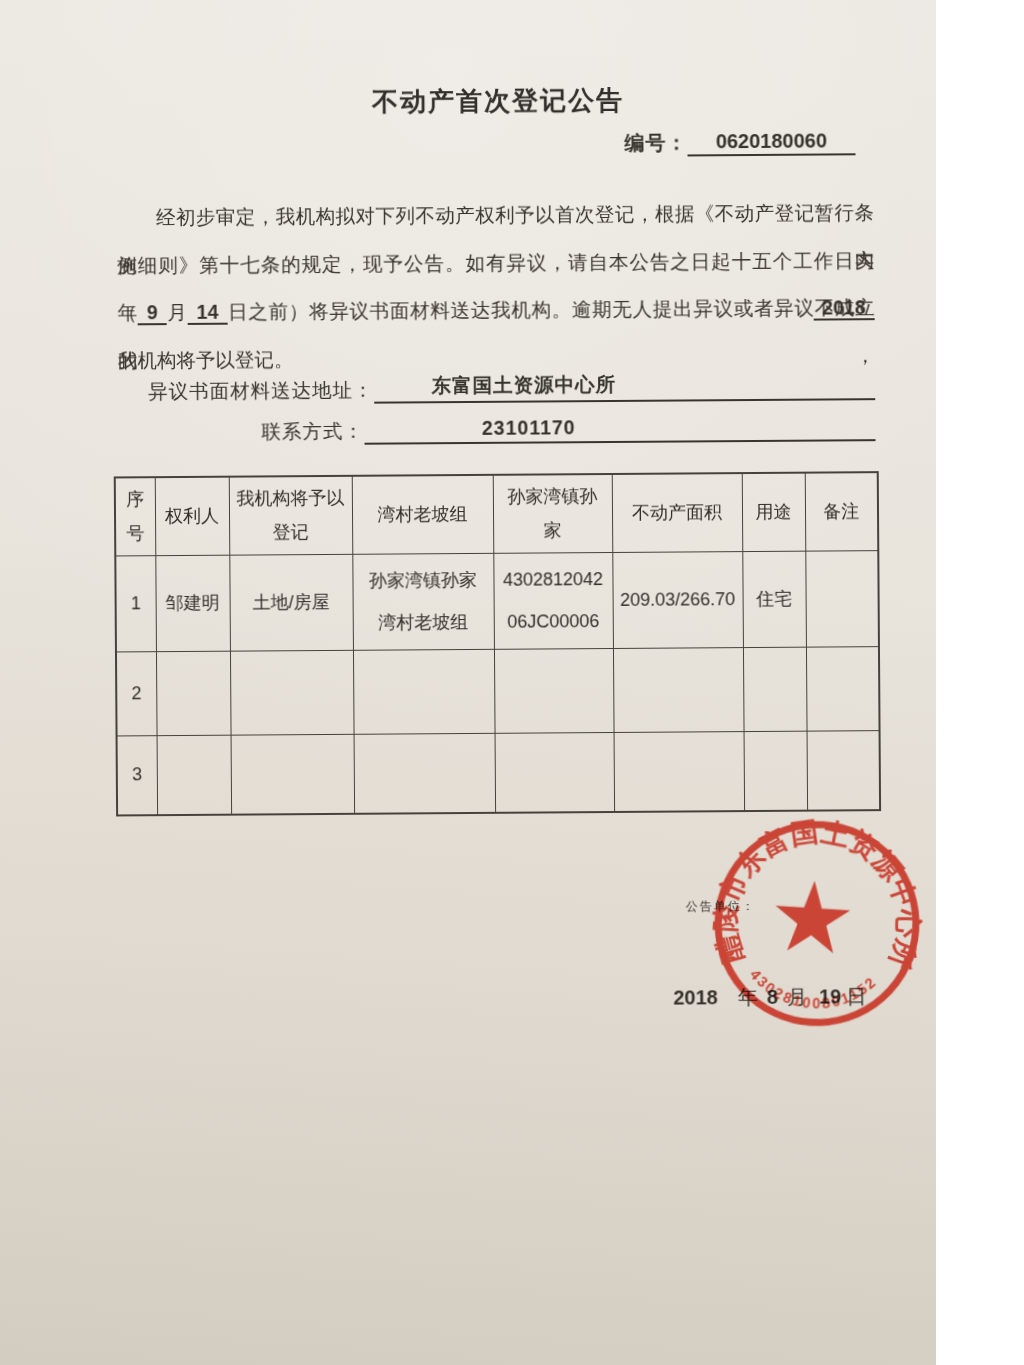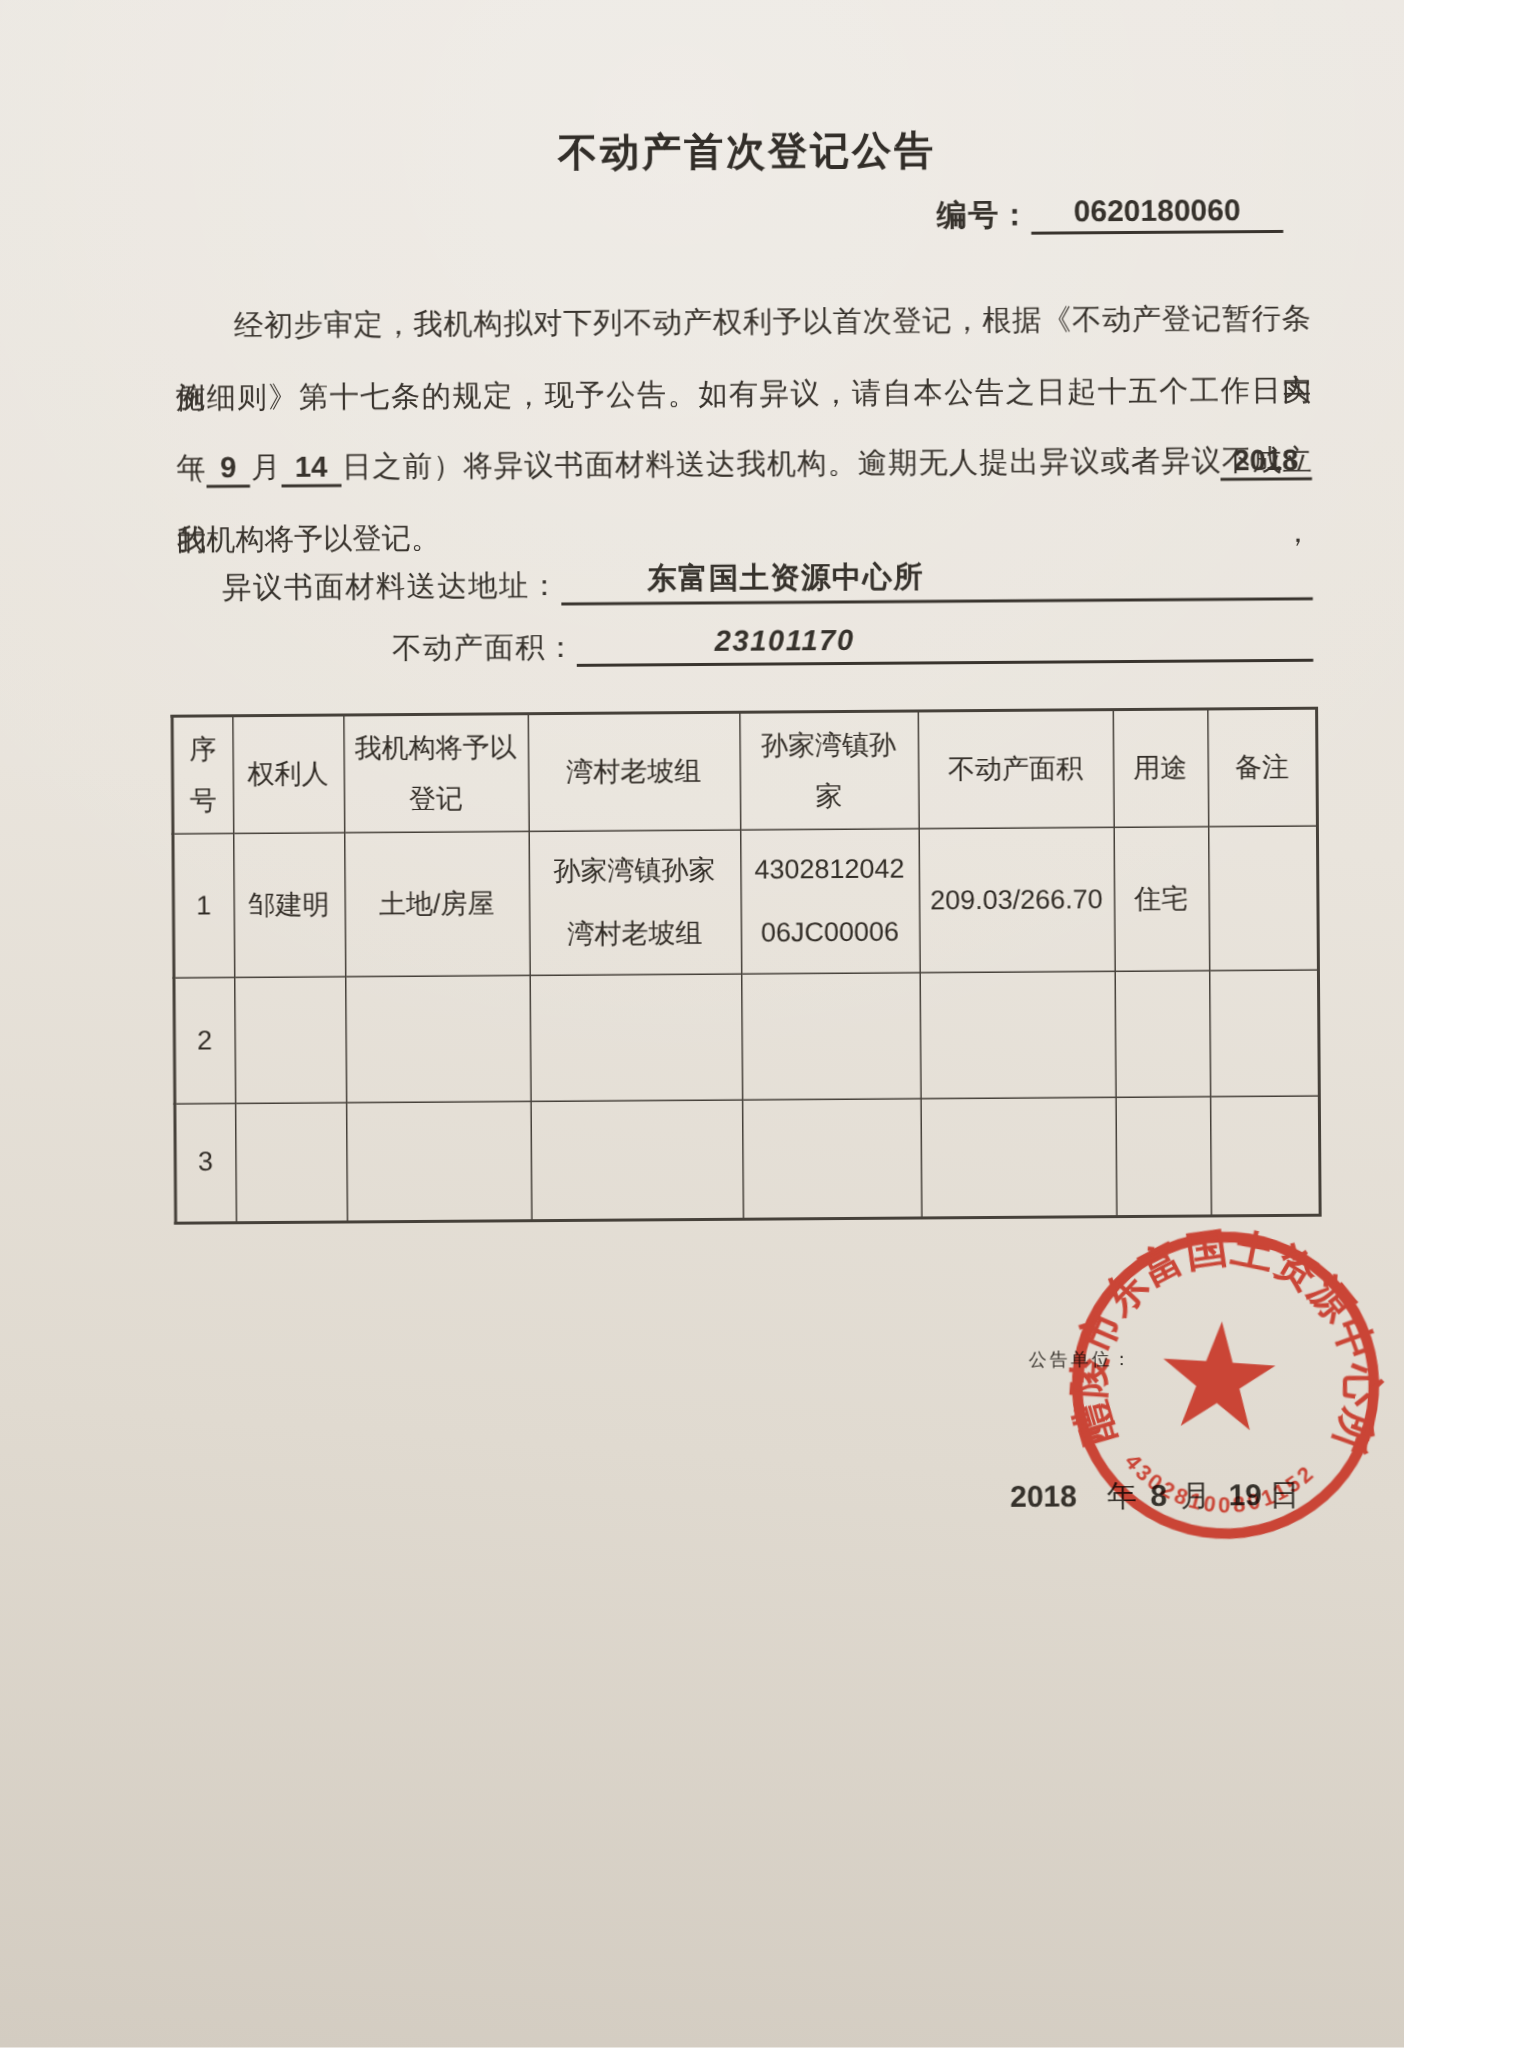--- a/index.html
+++ b/index.html
@@ -81,22 +81,22 @@
       <div class="ln j"><span>年</span><span class="fill">9</span><span>月</span><span class="fill">14</span><span>日之前）将异议书面材料送达我机构。逾期无人提出异议或者异议不成立的，</span></div>
       <div class="ln">我机构将予以登记。</div>
     </div>
 
     <div class="addr-row" style="top:372px;">
       <span class="lbl" style="margin-left:30px;">异议书面材料送达地址：</span>
       <span class="line"><span class="val" style="margin-left:58px;">东富国土资源中心所</span></span>
     </div>
 
     <div class="addr-row" style="top:417px;">
-      <span class="lbl" style="margin-left:143px;">不动产面积：</span>
-      <span class="line"><span class="val" style="margin-left:92px;font-style:italic;">23101170</span></span>
+      <span class="lbl" style="margin-left:143px;">联系方式：</span>
+      <span class="line"><span class="val" style="margin-left:118px;">23101170</span></span>
     </div>
 
     <table class="reg">
       <colgroup>
         <col style="width:40px;">
           <col style="width:74px;">
           <col style="width:123px;">
           <col style="width:141px;">
         <col style="width:119px;">
           <col style="width:130px;">

